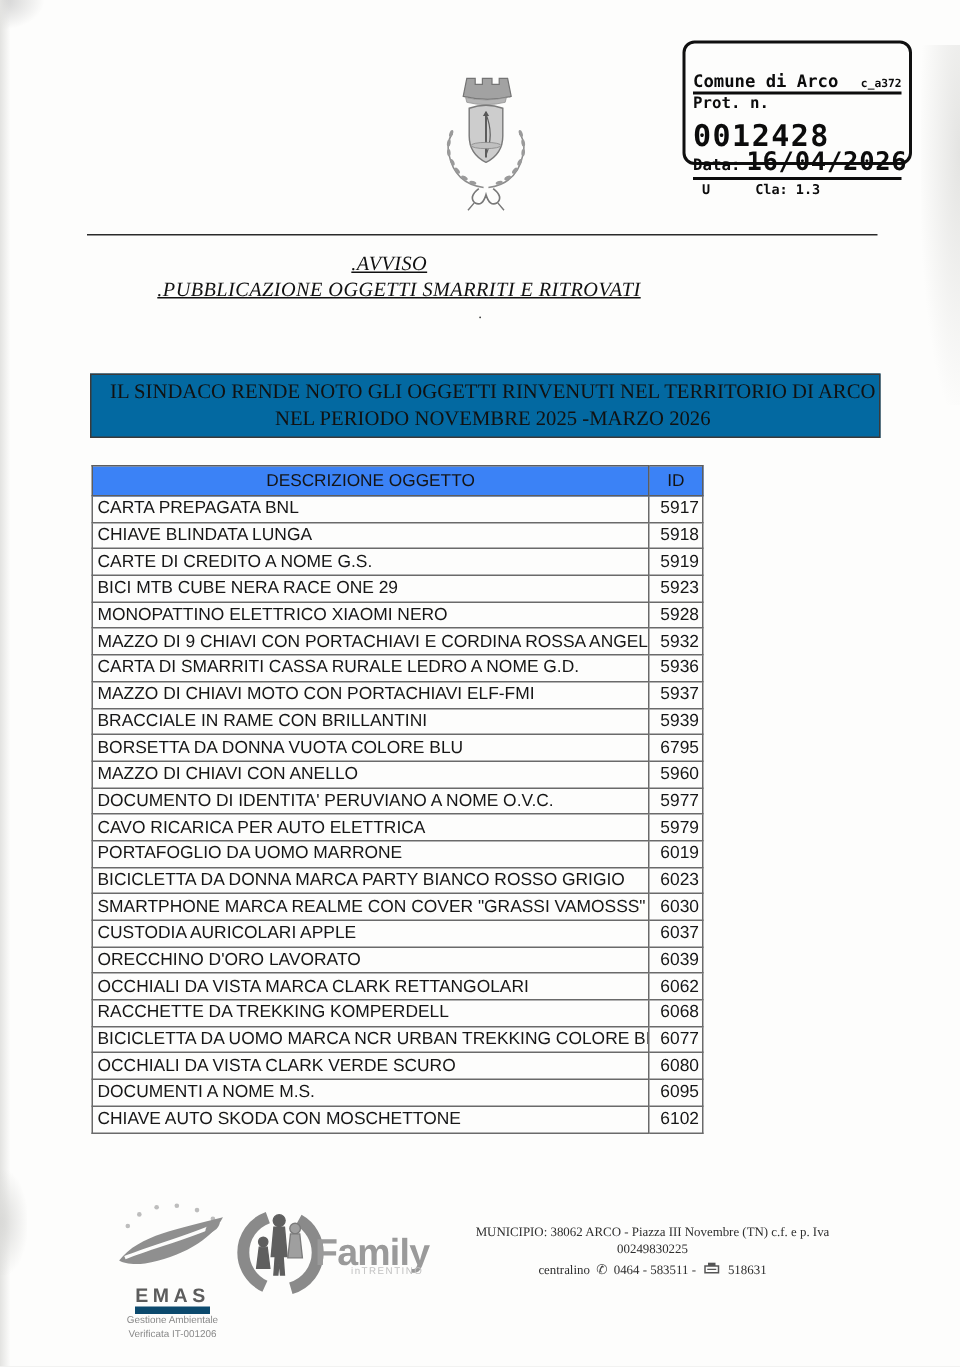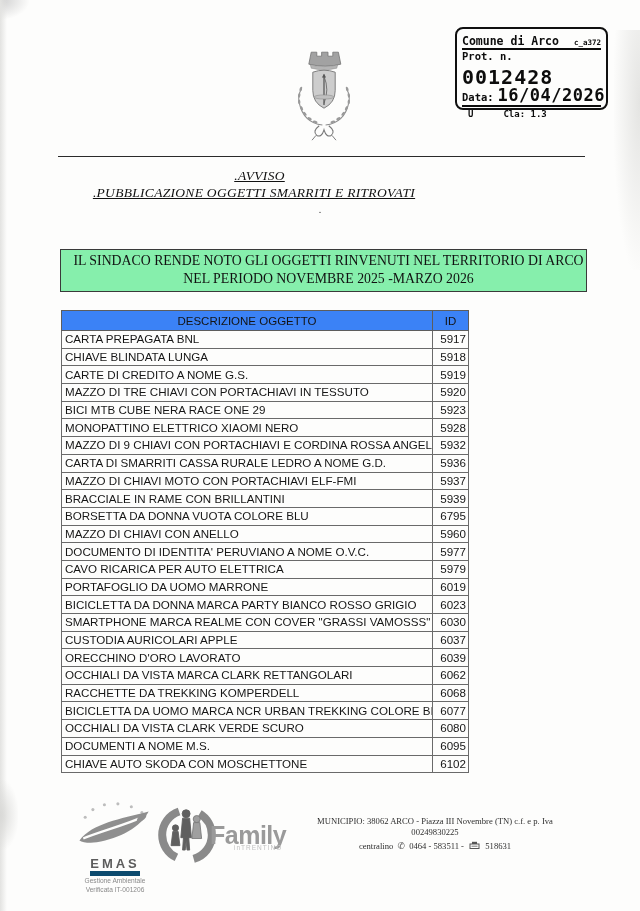--- a/index.html
+++ b/index.html
@@ -10,21 +10,21 @@
     background:radial-gradient(ellipse at 0 0,#cfcfcf 0%,rgba(230,230,230,0) 70%);}
   .edge-l{position:absolute;left:0;top:0;width:7px;height:911px;
     background:linear-gradient(to right,#e3e3e1,rgba(250,250,250,0));}
   .smudge-bl{position:absolute;left:0;top:780px;width:18px;height:70px;
     background:radial-gradient(ellipse at 0 50%,#d9d9d7 0%,rgba(240,240,240,0) 75%);}
   .smudge-r{position:absolute;right:0;top:30px;width:26px;height:240px;
     background:radial-gradient(ellipse at 100% 30%,#e4e4e2 0%,rgba(245,245,245,0) 75%);}
 
   
   .stamp{position:absolute;left:455px;top:27px;width:153px;height:83px;box-sizing:border-box;
-    border:2.5px solid #101010;border-radius:8px;padding:6px 5px 1px 5px;
+    border:2.5px solid #101010;border-radius:8px;padding:19px 5px 1px 5px;
     font-family:"DejaVu Sans Mono",monospace;font-weight:bold;color:#0c0c0c;}
   .stamp-row1{display:flex;justify-content:space-between;align-items:flex-end;
     border-bottom:2px solid #0c0c0c;padding-bottom:1px;}
   .stamp-office{font-size:11.5px;line-height:12px;}
   .stamp-code{font-size:7.5px;line-height:9px;}
   .stamp-row2{display:flex;align-items:baseline;gap:5px;margin-top:0px;flex-direction:column;}
   .prot-label{font-size:10.5px;}
   .prot-num{font-size:20px;letter-spacing:1px;line-height:21px;}
   .stamp-row3{display:flex;align-items:baseline;gap:4px;border-bottom:2px solid #0c0c0c;
     padding-bottom:1px;margin-top:-2px;}
@@ -33,26 +33,26 @@
   .stamp-row4{display:flex;gap:30px;font-size:9px;padding:2px 0 0 6px;}
 
   
   .crest{position:absolute;left:284px;top:45px;}
 
   .hr{position:absolute;left:58px;top:156px;width:527px;border-top:1.6px solid #2a2a2a;}
 
   .title1{position:absolute;left:0;top:168px;width:519px;text-align:center;
     font-style:italic;font-size:13.5px;text-decoration:underline;letter-spacing:0.3px;}
   .title2{position:absolute;left:0;top:185px;width:508px;text-align:center;
-    font-style:italic;font-size:13.5px;text-decoration:underline;letter-spacing:0.3px;}
+    font-style:italic;font-size:13.5px;text-decoration:underline;letter-spacing:0.3px;padding-left:12px;}
   .middot{position:absolute;left:0;top:204px;width:640px;text-align:center;font-size:10px;color:#333;}
   .norma{position:absolute;left:62px;top:217px;font-size:13.8px;}
 
   .noticebox{position:absolute;left:60px;top:249px;width:527px;box-sizing:border-box;
-    border:1.6px solid #3a3a3a;background:#86efac;text-align:center;
+    border:1.6px solid #3a3a3a;background:#0369a1;text-align:center;
     font-size:13.8px;line-height:18px;padding:2px 0 3px 10px;}
 
   
   .objtable{position:absolute;left:61px;top:310px;border-collapse:collapse;
     table-layout:fixed;width:407px;border:1.5px solid #4c4c4c;}
   .objtable th{background:#3b82f6;font-family:"Liberation Sans",sans-serif;
     font-weight:normal;font-size:11.5px;color:#141414;height:19px;border:1px solid #5d5d5d;padding:0 2px;}
   .objtable td{font-family:"Liberation Sans",sans-serif;font-size:11.6px;color:#161616;
     height:16.7px;border:1px solid #6a6a6a;padding:0 2px 0 3px;white-space:nowrap;
     overflow:hidden;line-height:16px;}
@@ -165,24 +165,20 @@
         </tr>
         <tr>
           <td>CHIAVE BLINDATA LUNGA</td>
           <td class="td-id">5918</td>
         </tr>
         <tr>
           <td>CARTE DI CREDITO A NOME G.S.</td>
           <td class="td-id">5919</td>
         </tr>
         <tr>
-          <td>MAZZO DI TRE CHIAVI CON PORTACHIAVI IN TESSUTO</td>
-          <td class="td-id">5920</td>
-        </tr>
-        <tr>
           <td>BICI MTB CUBE NERA RACE ONE 29</td>
           <td class="td-id">5923</td>
         </tr>
         <tr>
           <td>MONOPATTINO ELETTRICO XIAOMI NERO</td>
           <td class="td-id">5928</td>
         </tr>
         <tr>
           <td>MAZZO DI 9 CHIAVI CON PORTACHIAVI E CORDINA ROSSA ANGEL DEVIL</td>
           <td class="td-id">5932</td>

